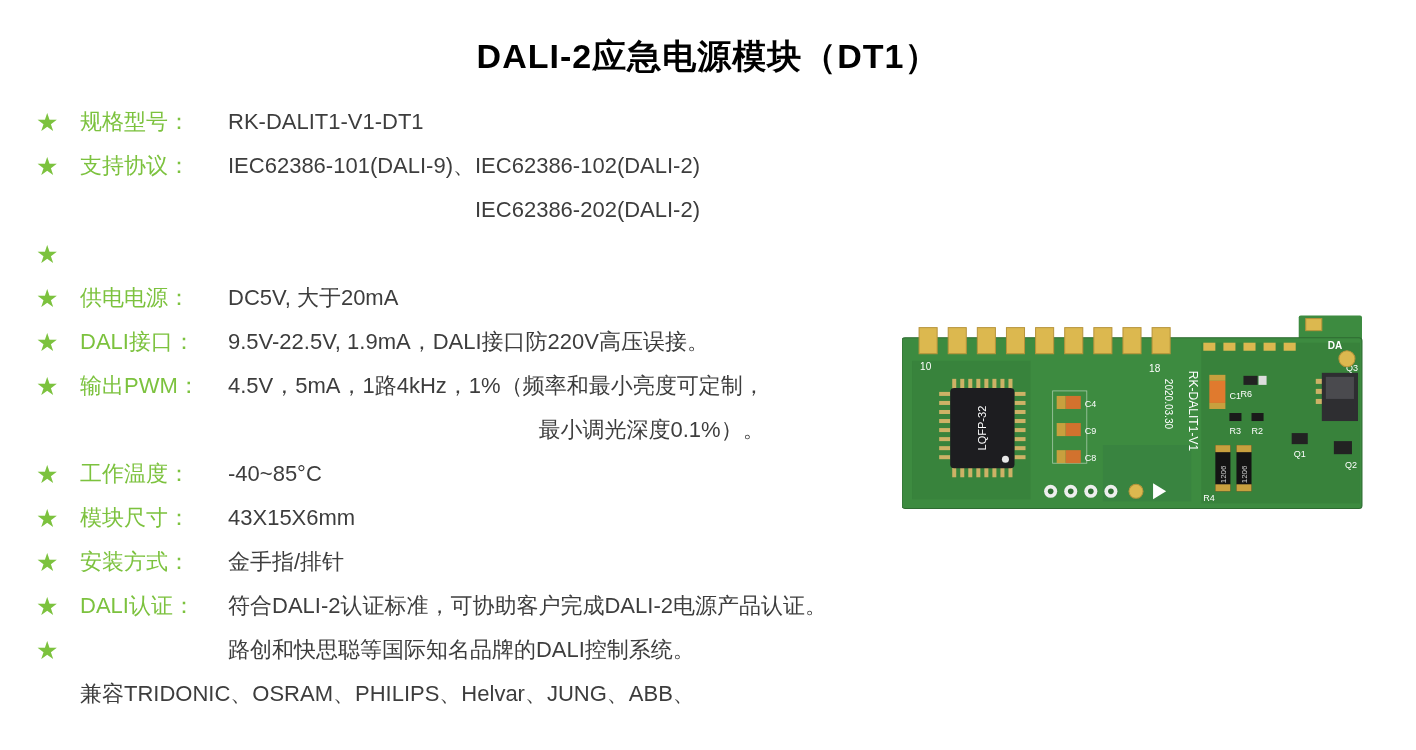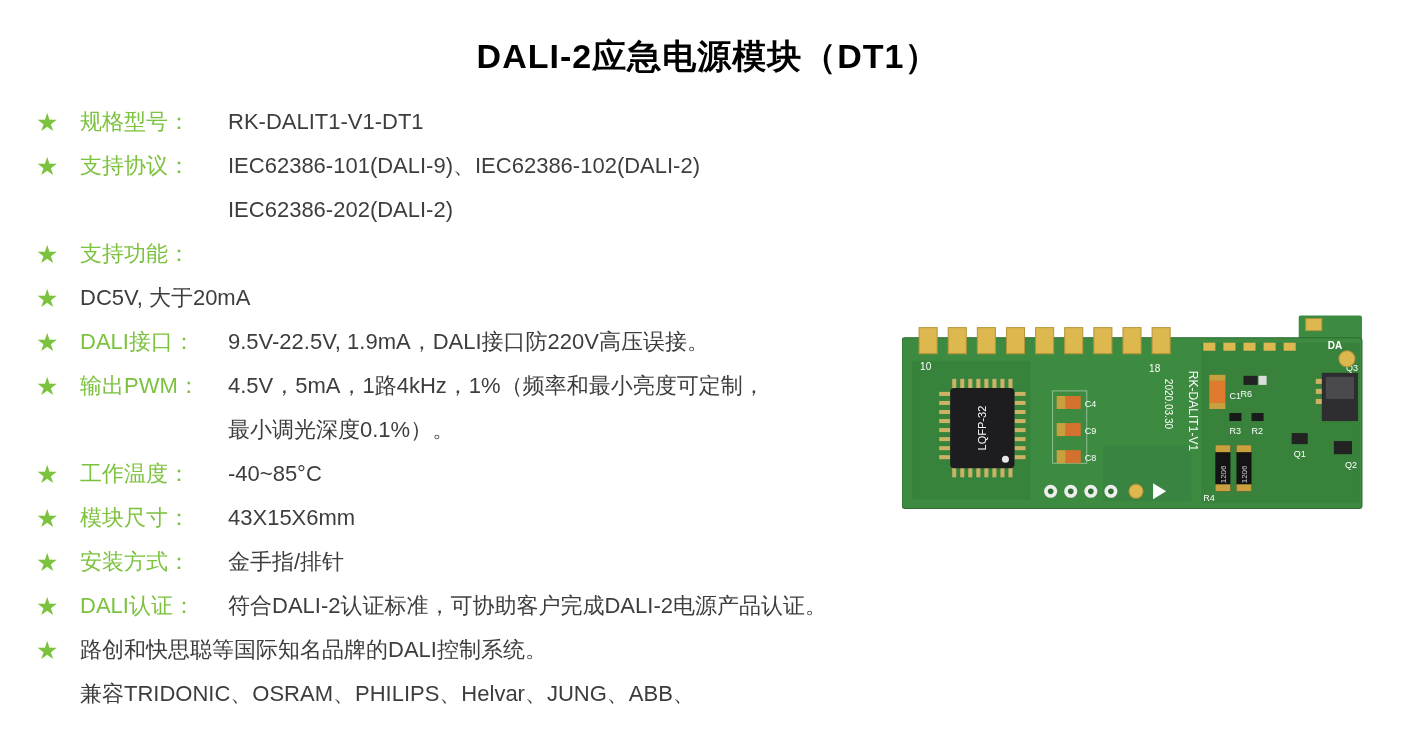--- a/index.html
+++ b/index.html
@@ -40,20 +40,21 @@
     font-size:22px;
     width:148px;
     flex:0 0 148px;
     line-height:44px;
     white-space:nowrap;
   }
   .spec-value {
     font-size:22px;
     color:#3d3d3d;
     line-height:44px;
+    text-align:right;
   }
   .value-line { line-height:44px; white-space:nowrap; }
   .pcb-wrap {
     position:absolute;
     left:902px;
     top:312px;
     width:462px;
     height:202px;
   }
   svg text {
@@ -78,25 +79,25 @@
     <span class="star">★</span>
     <span class="spec-label">支持协议：</span>
     <span class="spec-value">
         <div class="value-line">IEC62386-101(DALI-9)、IEC62386-102(DALI-2)</div>
         <div class="value-line">IEC62386-202(DALI-2)</div>
       </span>
   </div>
 
   <div class="spec-row">
     <span class="star">★</span>
-    <span class="spec-label">支持功能：</span>
-  </div>
-
-  <div class="spec-row">
-    <span class="star">★</span>
+  </div>
+
+  <div class="spec-row">
+    <span class="star">★</span>
+    <span class="spec-label">供电电源：</span>
     <span class="spec-value">
         <div class="value-line">DC5V, 大于20mA</div>
       </span>
   </div>
 
   <div class="spec-row">
     <span class="star">★</span>
     <span class="spec-label">DALI接口：</span>
     <span class="spec-value">
         <div class="value-line">9.5V-22.5V, 1.9mA，DALI接口防220V高压误接。</div>

